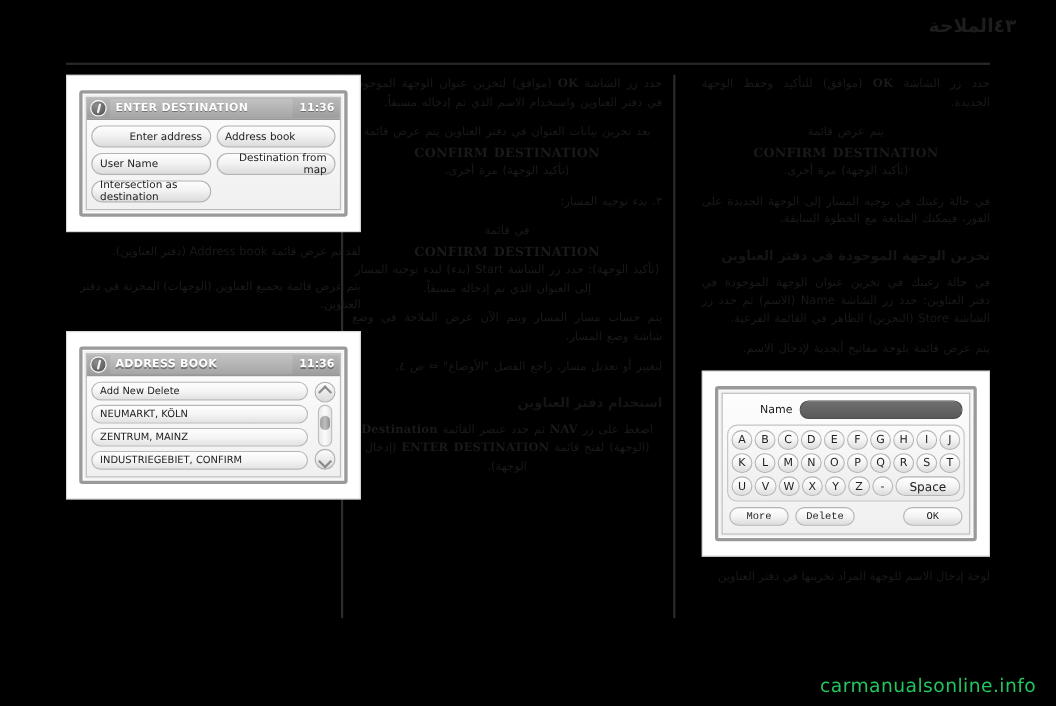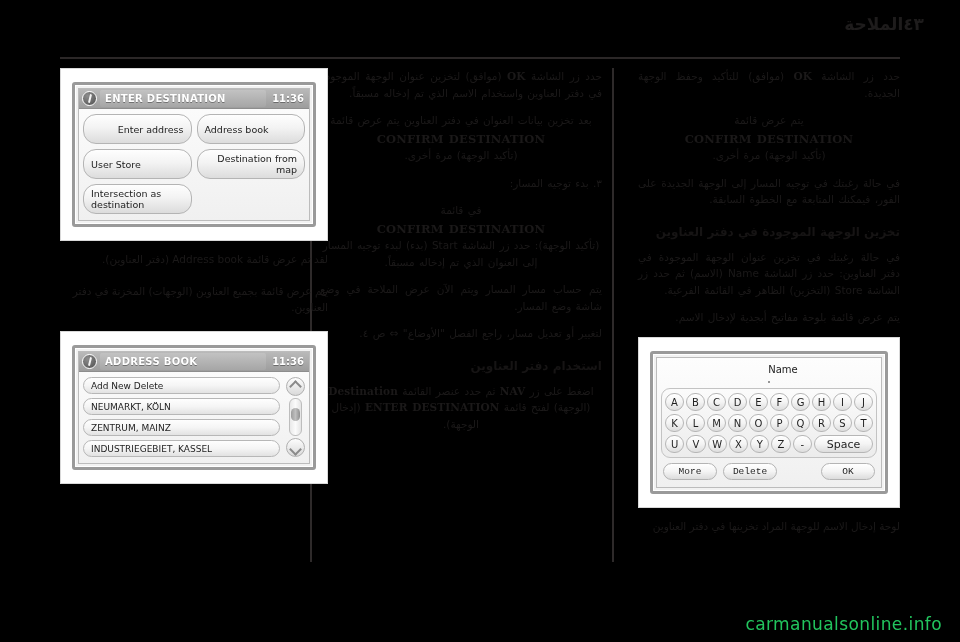--- a/index.html
+++ b/index.html
@@ -198,21 +198,21 @@
   .nav-body { padding: 5px 4px 6px 4px; direction: ltr; }
   .btn-grid {
     display: grid;
     grid-template-columns: 1fr 1fr;
     gap: 5px 5px;
   }
   .nav-btn {
     background: linear-gradient(#fefefe 0%, #f3f3f3 45%, #dcdcdc 100%);
     border: 1px solid #b4b4b4;
     border-radius: 13px;
-    height: 30px;
+    height: 20px;
     display: flex;
     align-items: center;
     font-size: 9.5px;
     color: #1d1d1d;
     box-sizing: border-box;
     padding: 0 7px;
     line-height: 11px;
   }
   .nav-btn.align-right { justify-content: flex-end; text-align: right; }
   .nav-btn.align-left  { justify-content: flex-start; text-align: left; }
@@ -281,21 +281,20 @@
     left: 1px; right: 1px;
     top: 26%;
     height: 34%;
     border-radius: 5px;
     background: linear-gradient(90deg,#9d9d9d,#bfbfbf,#8f8f8f);
   }
 
   
   .kbd-name-row {
     display: flex;
-    flex-direction: column;
     align-items: center;
     direction: ltr;
     padding: 1px 2px 5px 2px;
     gap: 6px;
   }
   .kbd-name-label {
     font-size: 10px;
     color: #202020;
     padding-left: 28px;
     flex: none;
@@ -499,21 +498,21 @@
           <div class="nav-titlebar">
             <span class="nav-icon"></span>
             <span class="nav-title-text">ENTER DESTINATION</span>
             <span class="nav-clock">11:36</span>
           </div>
 
           <div class="nav-body">
             <div class="btn-grid">
               <div class="nav-btn align-right">Enter address</div>
               <div class="nav-btn align-left">Address book</div>
-              <div class="nav-btn align-left">User Store</div>
+              <div class="nav-btn align-left">User Name</div>
               <div class="nav-btn align-right">Destination from map</div>
               <div class="nav-btn align-left">Intersection as destination</div>
             </div>
           </div>
 
         </div>
       </div>
     </div>
 
     <p class="caption"><span>لقد تم عرض قائمة Address book (دفتر العناوين).</span></p>
@@ -529,21 +528,21 @@
             <span class="nav-clock">11:36</span>
           </div>
 
           <div class="nav-body">
             <div class="nav-list-wrap">
 
               <div class="nav-list">
                 <div class="list-item">Add New Delete</div>
                 <div class="list-item">NEUMARKT, KÖLN</div>
                 <div class="list-item">ZENTRUM, MAINZ</div>
-                <div class="list-item">INDUSTRIEGEBIET, KASSEL</div>
+                <div class="list-item">INDUSTRIEGEBIET, CONFIRM</div>
               </div>
 
               <div class="scrollbar">
                 <div class="scroll-arrow up"></div>
                 <div class="scroll-track">
                   <div class="scroll-thumb"></div>
                 </div>
                 <div class="scroll-arrow down"></div>
               </div>
 

